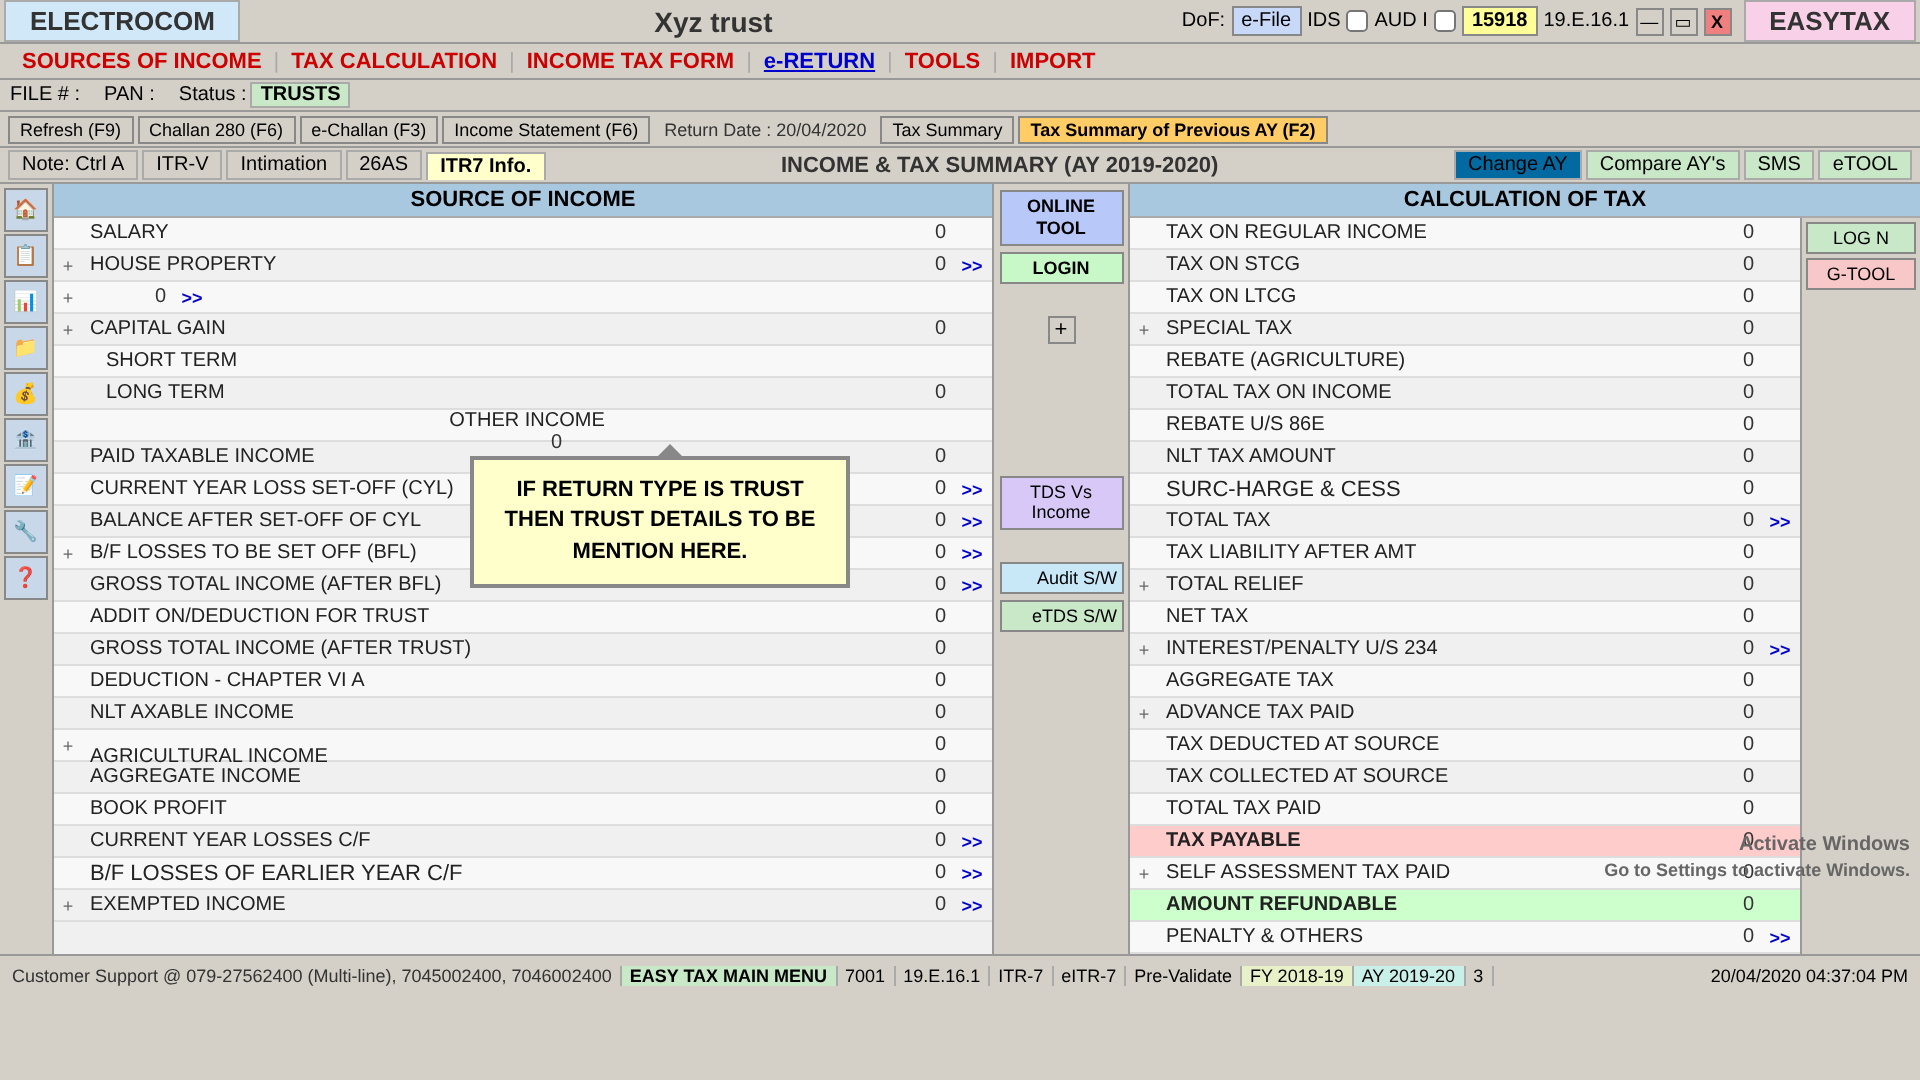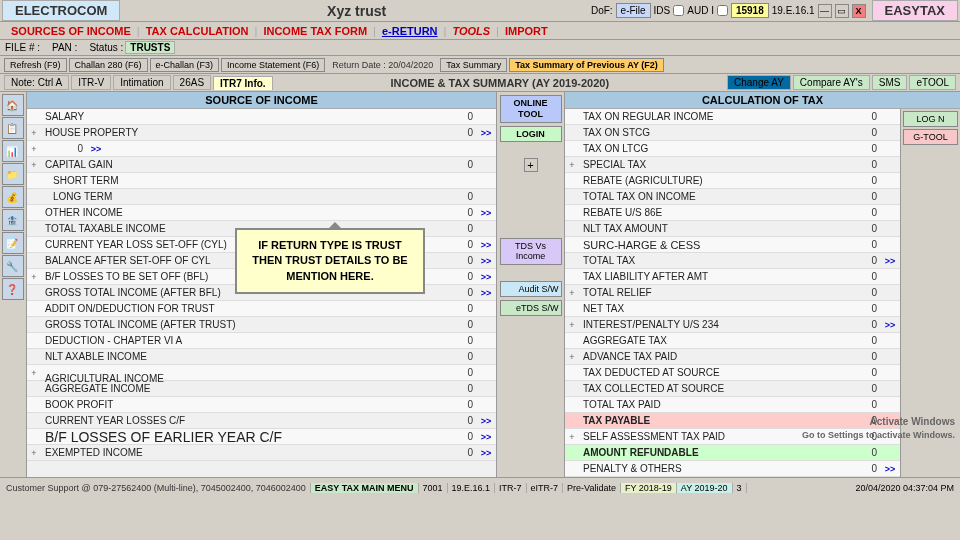--- a/index.html
+++ b/index.html
@@ -31,21 +31,21 @@
 
 <div style="display:flex; align-items:center; background:#d4d0c8; padding:1px 5px; border-bottom:1px solid #999; height:18px; font-size:11px;">
   <span style="padding:1px 6px; cursor:pointer; font-weight:bold; color:#cc0000;">SOURCES OF INCOME</span>
   <span style="color:#aaa;">|</span>
   <span style="padding:1px 6px; cursor:pointer; font-weight:bold; color:#cc0000;">TAX CALCULATION</span>
   <span style="color:#aaa;">|</span>
   <span style="padding:1px 6px; cursor:pointer; font-weight:bold; color:#cc0000;">INCOME TAX FORM</span>
   <span style="color:#aaa;">|</span>
   <span style="padding:1px 6px; cursor:pointer; font-weight:bold; color:#0000cc; text-decoration:underline;">e-RETURN</span>
   <span style="color:#aaa;">|</span>
-  <span style="padding:1px 6px; cursor:pointer; font-weight:bold; color:#cc0000;font-style:italic;">TOOLS</span>
+  <span style="padding:1px 6px; cursor:pointer; font-weight:bold; color:#cc0000;">TOOLS</span>
   <span style="color:#aaa;">|</span>
   <span style="padding:1px 6px; cursor:pointer; font-weight:bold; color:#cc0000;">IMPORT</span>
 </div>
 
 <div style="display:flex; align-items:center; background:#d4d0c8; padding:1px 5px; border-bottom:1px solid #999; height:16px; font-size:10px;">
   <span style="padding-right:2px;">FILE # :</span>
   <span style="padding-right:10px; color:#333;"></span>
   <span style="padding-right:2px;">PAN :</span>
   <span style="padding-right:10px; color:#333;"></span>
   <span style="padding-right:2px;">Status :</span>
@@ -125,29 +125,29 @@
           <span style="flex: 1 1 0%; padding-left: 12px; color: rgb(34, 34, 34); font-size: 10px;">SHORT TERM</span>
           <span style="width: 45px; text-align: right; padding-right: 3px; color: rgb(51, 51, 51); font-size: 10px;"></span>
           <span style="width: 20px;"></span>
         </div>
         <div style="display: flex; align-items: center; border-bottom: 1px solid rgb(221, 221, 221); height: 16px; background: rgb(240, 240, 240);">
           <span style="width: 14px; text-align: center; color: rgb(102, 102, 102); font-size: 9px; flex-shrink: 0;"></span>
           <span style="flex: 1 1 0%; padding-left: 12px; color: rgb(34, 34, 34); font-size: 10px;">LONG TERM</span>
           <span style="width: 45px; text-align: right; padding-right: 3px; color: rgb(51, 51, 51); font-size: 10px;">0</span>
           <span style="width: 20px;"></span>
         </div>
-        <div style="display: flex; align-items: center; border-bottom: 1px solid rgb(221, 221, 221); height: 16px; background: rgb(248, 248, 248);">
+        <div style="display: flex; align-items: center; border-bottom: 1px solid rgb(221, 221, 221); height: 16px; background: rgb(248, 248, 248); flex-direction: column;">
           <span style="width: 14px; text-align: center; color: rgb(102, 102, 102); font-size: 9px; flex-shrink: 0;"></span>
           <span style="flex: 1 1 0%; padding-left: 4px; color: rgb(34, 34, 34); font-size: 10px;">OTHER INCOME</span>
           <span style="width: 45px; text-align: right; padding-right: 3px; color: rgb(51, 51, 51); font-size: 10px;">0</span>
           <span style="width: 20px; text-align: center; color: rgb(0, 0, 204); cursor: pointer; font-size: 9px; font-weight: bold;">&gt;&gt;</span>
         </div>
         <div style="display: flex; align-items: center; border-bottom: 1px solid rgb(221, 221, 221); height: 16px; background: rgb(240, 240, 240);">
           <span style="width: 14px; text-align: center; color: rgb(102, 102, 102); font-size: 9px; flex-shrink: 0;"></span>
-          <span style="flex: 1 1 0%; padding-left: 4px; color: rgb(34, 34, 34); font-size: 10px;">TOTAL TAXABLE INCOME</span>
+          <span style="flex: 1 1 0%; padding-left: 4px; color: rgb(34, 34, 34); font-size: 10px;">PAID TAXABLE INCOME</span>
           <span style="width: 45px; text-align: right; padding-right: 3px; color: rgb(51, 51, 51); font-size: 10px;">0</span>
           <span style="width: 20px;"></span>
         </div>
         <div style="display: flex; align-items: center; border-bottom: 1px solid rgb(221, 221, 221); height: 16px; background: rgb(248, 248, 248);">
           <span style="width: 14px; text-align: center; color: rgb(102, 102, 102); font-size: 9px; flex-shrink: 0;"></span>
           <span style="flex: 1 1 0%; padding-left: 4px; color: rgb(34, 34, 34); font-size: 10px;">CURRENT YEAR LOSS SET-OFF (CYL)</span>
           <span style="width: 45px; text-align: right; padding-right: 3px; color: rgb(51, 51, 51); font-size: 10px;">0</span>
           <span style="width: 20px; text-align: center; color: rgb(0, 0, 204); cursor: pointer; font-size: 9px; font-weight: bold;">&gt;&gt;</span>
         </div>
         <div style="display: flex; align-items: center; border-bottom: 1px solid rgb(221, 221, 221); height: 16px; background: rgb(240, 240, 240);">
@@ -211,21 +211,21 @@
           <span style="width: 20px;"></span>
         </div>
         <div style="display: flex; align-items: center; border-bottom: 1px solid rgb(221, 221, 221); height: 16px; background: rgb(240, 240, 240);">
           <span style="width: 14px; text-align: center; color: rgb(102, 102, 102); font-size: 9px; flex-shrink: 0;"></span>
           <span style="flex: 1 1 0%; padding-left: 4px; color: rgb(34, 34, 34); font-size: 10px;">CURRENT YEAR LOSSES C/F</span>
           <span style="width: 45px; text-align: right; padding-right: 3px; color: rgb(51, 51, 51); font-size: 10px;">0</span>
           <span style="width: 20px; text-align: center; color: rgb(0, 0, 204); cursor: pointer; font-size: 9px; font-weight: bold;">&gt;&gt;</span>
         </div>
         <div style="display: flex; align-items: center; border-bottom: 1px solid rgb(221, 221, 221); height: 16px; background: rgb(248, 248, 248);">
           <span style="width: 14px; text-align: center; color: rgb(102, 102, 102); font-size: 9px; flex-shrink: 0;"></span>
-          <span style="flex: 1 1 0%; padding-left: 4px; color: rgb(34, 34, 34); font-size: 14px;">B/F LOSSES OF EARLIER YEAR C/F</span>
+          <span style="flex: 1 1 0%; padding-left: 4px; color: rgb(34, 34, 34); font-size: 11px;">B/F LOSSES OF EARLIER YEAR C/F</span>
           <span style="width: 45px; text-align: right; padding-right: 3px; color: rgb(51, 51, 51); font-size: 10px;">0</span>
           <span style="width: 20px; text-align: center; color: rgb(0, 0, 204); cursor: pointer; font-size: 9px; font-weight: bold;">&gt;&gt;</span>
         </div>
         <div style="display: flex; align-items: center; border-bottom: 1px solid rgb(221, 221, 221); height: 16px; background: rgb(240, 240, 240);">
           <span style="width: 14px; text-align: center; color: rgb(102, 102, 102); font-size: 9px; flex-shrink: 0;">+</span>
           <span style="flex: 1 1 0%; padding-left: 4px; color: rgb(34, 34, 34); font-size: 10px;">EXEMPTED INCOME</span>
           <span style="width: 45px; text-align: right; padding-right: 3px; color: rgb(51, 51, 51); font-size: 10px;">0</span>
           <span style="width: 20px; text-align: center; color: rgb(0, 0, 204); cursor: pointer; font-size: 9px; font-weight: bold;">&gt;&gt;</span>
         </div>
       </div>

